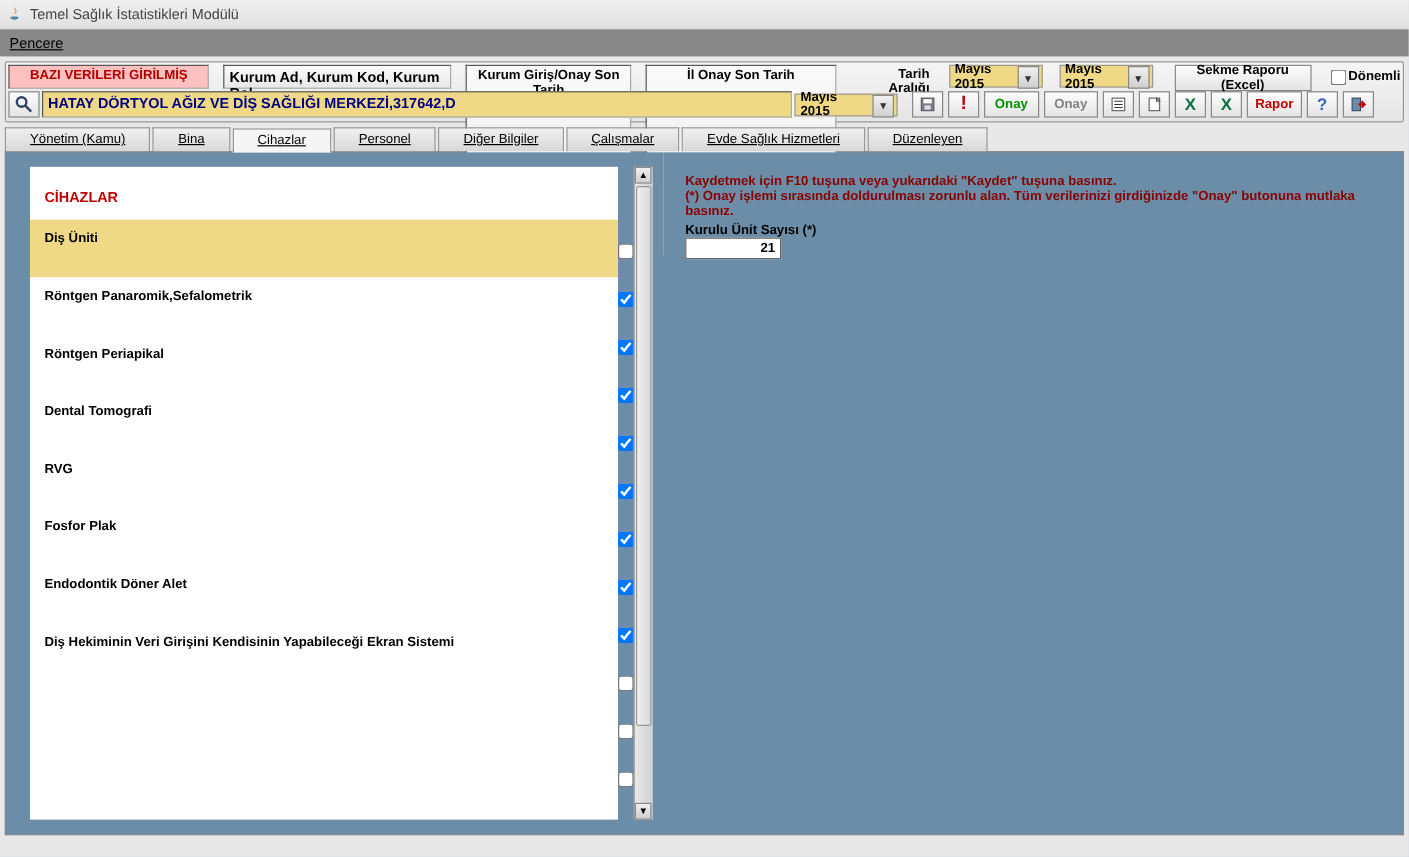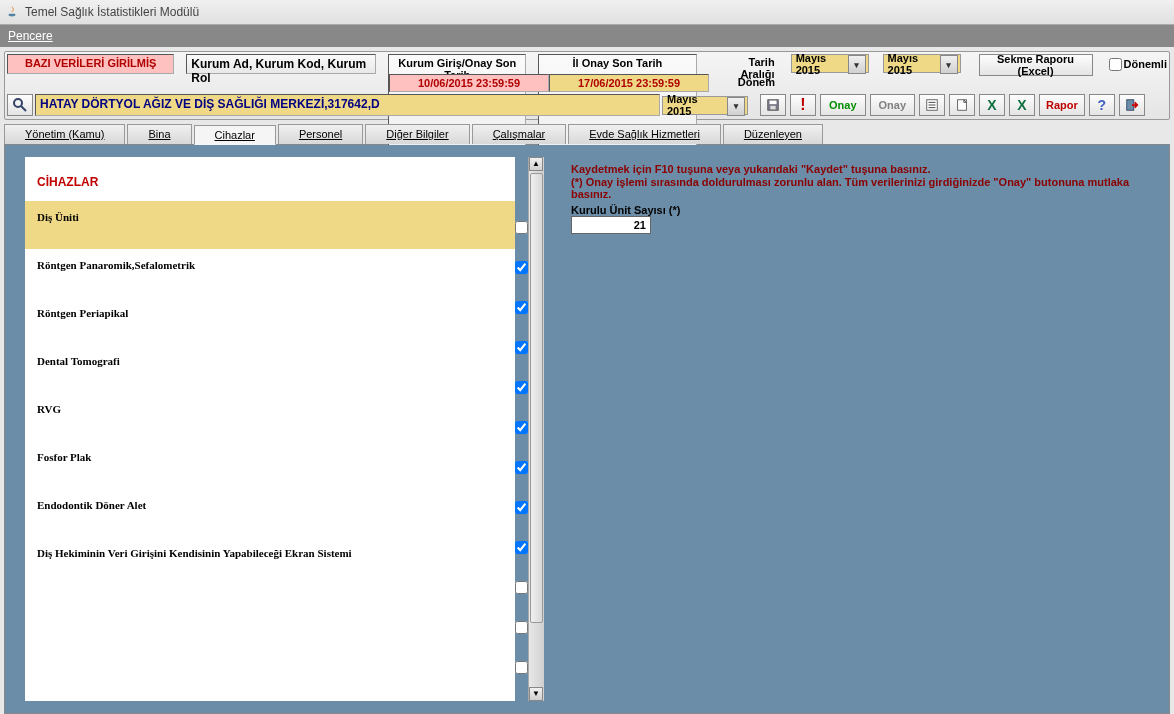--- a/index.html
+++ b/index.html
@@ -2,21 +2,21 @@
 <html><head>
 <meta charset="utf-8">
 <style>
   * { box-sizing: border-box; margin: 0; padding: 0; }
   html, body { width: 1174px; height: 714px; font-family: Arial, sans-serif; font-size: 11px; background: #e8e8e8; overflow: hidden; }
   
   .titlebar { height: 25px; background: linear-gradient(#f0f0f0, #e0e0e0); border-bottom: 1px solid #aaa; display: flex; align-items: center; padding-left: 4px; color: #444; }
   .titlebar .java-icon { width: 16px; height: 16px; margin-right: 5px; display: inline-flex; align-items: center; justify-content: center; }
   .titlebar .title { font-size: 12px; }
   
-  .menubar { height: 22px; background: #888; color: #ffffff; display: flex; align-items: center; padding-left: 8px; font-size: 12px; }
+  .menubar { height: 22px; background: #888; color: #000000; display: flex; align-items: center; padding-left: 8px; font-size: 12px; }
   .menu-item { text-decoration: underline; text-decoration-style: solid; margin-right: 12px; cursor: default; }
   
   .top-panel { background: linear-gradient(#f5f5f5, #e5e5e5); border: 1px solid #999; margin: 4px; border-radius: 2px; padding: 2px; }
   
   .row1 { display: flex; height: 20px; gap: 12px; }
   .status-box { background: #ffc0c0; border: 1px inset #aaa; color: #b00000; font-weight: bold; font-size: 11px; padding: 2px 6px; width: 192px; text-align: center; }
   .kurum-label { background: linear-gradient(#fafafa,#e8e8e8); border: 1px inset #aaa; font-weight: bold; padding: 2px 4px; font-size: 12px; flex: 0 0 190px; }
   .date-section { flex: 0 0 160px; text-align: center; background: linear-gradient(#fafafa,#e8e8e8); border: 1px inset #aaa; font-weight: bold; font-size: 11px; padding: 2px 2px; }
   .date-value1 { color: #b00000; background: #ffc0c0; border: 1px inset #aaa; font-weight: bold; text-align: center; font-size: 11px; padding: 2px; }
   .date-value2 { color: #b00000; background: #efd986; border: 1px inset #aaa; font-weight: bold; text-align: center; font-size: 11px; padding: 2px; }
@@ -41,21 +41,21 @@
   
   .tabs-bar { display: flex; margin: 0 4px; text-decoration: underline; }
   .tab { background: linear-gradient(#f0f0f0,#d8d8d8); border: 1px solid #999; border-bottom: none; padding: 3px 20px; font-size: 11px; margin-right: 2px; cursor: pointer; }
   .tab.active { background: #f5f5f5; border-bottom: 1px solid #f5f5f5; position: relative; top: 1px; }
   
   .main-area { display: flex; margin: 0 4px 4px 4px; height: 570px; background: #6b8da8; border: 1px solid #888; }
   
   .left-panel { width: 548px; height: 100%; background: #6b8da8; display: flex; padding: 12px 0 12px 20px; }
   .left-white { background: #fff; width: 490px; height: 100%; overflow-y: auto; position: relative; }
   .left-heading { color: #c00000; font-weight: bold; font-size: 12px; padding: 18px 12px 12px 12px; }
-  .device-row { padding: 10px 12px 26px 12px; font-weight: bold; font-size: 11px; position: relative; font-family: Liberation Serif, serif; }
+  .device-row { padding: 10px 12px 26px 12px; font-weight: bold; font-size: 11px; position: relative; }
   .device-row.selected { background: #efd986; }
   
   .scrollbar-left { width: 16px; background: linear-gradient(90deg,#e8e8e8,#d0d0d0); border-left: 1px solid #aaa; position: relative; }
   .scroll-thumb-left { position: absolute; top: 16px; left: 1px; right: 1px; height: 450px; background: linear-gradient(90deg,#f0f0f0,#d8d8d8); border: 1px solid #999; border-radius: 2px; }
   .scroll-arrow { position: absolute; width: 14px; height: 14px; background: linear-gradient(#f0f0f0,#d0d0d0); border: 1px solid #888; font-size: 8px; text-align: center; line-height: 12px; }
   
   .right-panel { flex: 1; background: #6b8da8; padding: 18px 18px; color: #000; font-size: 11px; }
   .right-panel .msg1 { color: #8b0000; font-weight: bold; font-size: 11px; margin-bottom: 1px; }
   .right-panel .field-label { font-weight: bold; margin-top: 4px; font-size: 11px; }
   .right-panel input.unit { width: 80px; height: 18px; text-align: right; padding-right: 4px; font-size: 11px; border: 1px solid #666; background: #fff; font-weight: bold; }
@@ -97,27 +97,20 @@
     <div style="flex:0 0 70px; text-align:right;" class="tarih-label">Tarih Aralığı</div>
     <div class="month-select" style="width:86px;">Mayıs   2015</div>
     <div class="month-select" style="width:86px; margin-left:2px;">Mayıs   2015</div>
     <button class="btn" style="margin-left:6px;">Sekme Raporu (Excel)</button>
     <label style="display:flex; align-items:center; margin-left:4px;">
       <input type="checkbox" style="">
       <span style="font-weight:bold; margin-left:2px;">Dönemli</span>
     </label>
   </div>
 
-  <div style="display:flex; height:18px;">
-    <div style="width:192px;"></div>
-    <div style="width:190px;"></div>
-    <div class="date-value1" style="width:160px;">10/06/2015 23:59:59</div>
-    <div class="date-value2" style="width:160px;">17/06/2015 23:59:59</div>
-    <div style="flex:0 0 70px; text-align:right;" class="donem-label">Dönem</div>
-  </div>
 
   <div class="row2">
     <button class="magnify-btn">
       <svg width="16" height="16" viewBox="0 0 16 16">
           <circle cx="6" cy="6" r="4" fill="none" stroke="#346" stroke-width="2"></circle>
           <line x1="9" y1="9" x2="14" y2="14" stroke="#346" stroke-width="2"></line>
         </svg>
     </button>
     <div class="kurum-value">HATAY DÖRTYOL AĞIZ VE DİŞ SAĞLIĞI MERKEZİ,317642,D</div>
     <div class="month-select big">Mayıs   2015</div>

